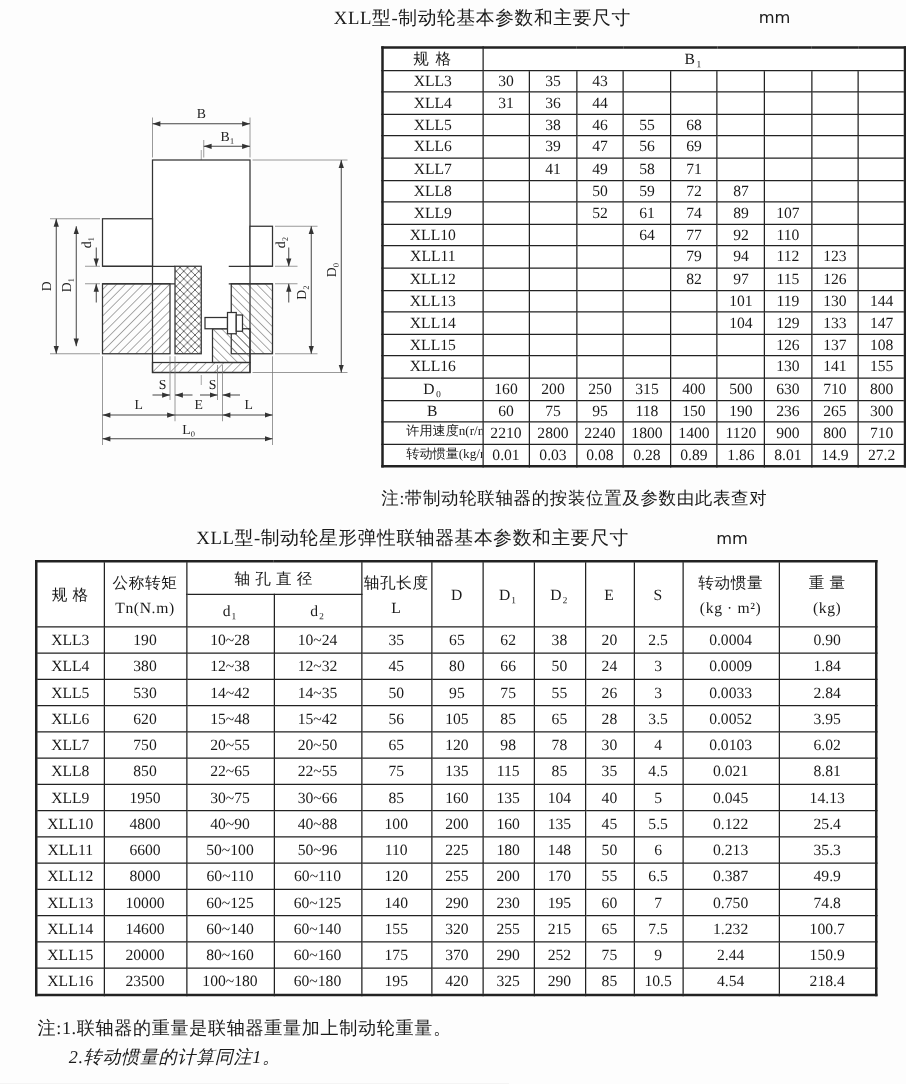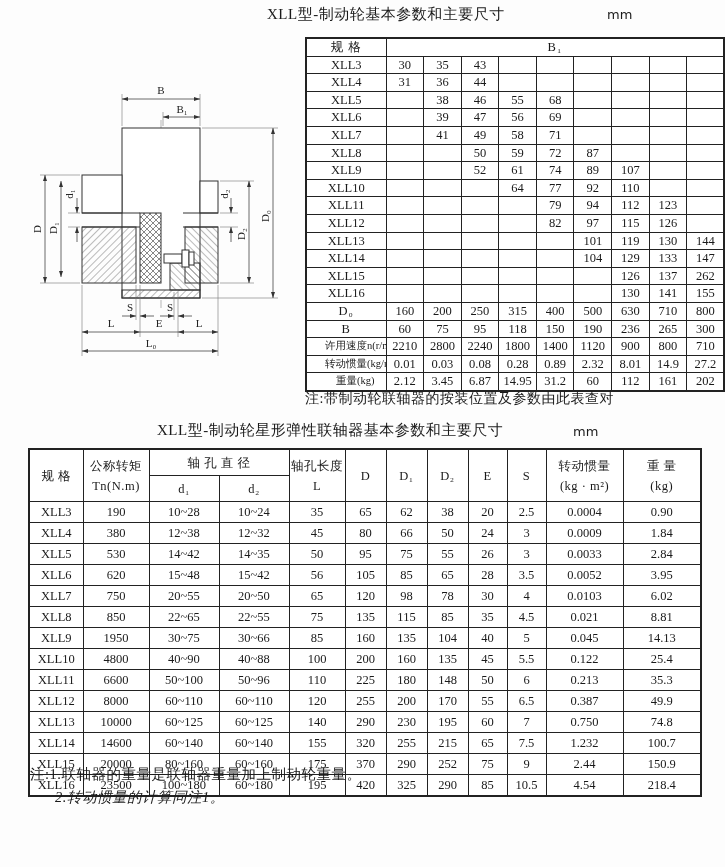--- a/index.html
+++ b/index.html
@@ -301,21 +301,21 @@
         <tr>
           <td class="spec">XLL15</td>
           <td></td>
           <td></td>
           <td></td>
           <td></td>
           <td></td>
           <td></td>
           <td>126</td>
           <td>137</td>
-          <td>262</td>
+          <td>108</td>
         </tr>
         <tr>
           <td class="spec">XLL16</td>
           <td></td>
           <td></td>
           <td></td>
           <td></td>
           <td></td>
           <td></td>
           <td>130</td>
@@ -358,36 +358,24 @@
           <td>800</td>
           <td>710</td>
         </tr>
         <tr>
           <td class="flabel small">转动惯量(kg/m²)</td>
           <td>0.01</td>
           <td>0.03</td>
           <td>0.08</td>
           <td>0.28</td>
           <td>0.89</td>
-          <td>2.32</td>
+          <td>1.86</td>
           <td>8.01</td>
           <td>14.9</td>
           <td>27.2</td>
-        </tr>
-        <tr>
-          <td class="flabel small">重量(kg)</td>
-          <td>2.12</td>
-          <td>3.45</td>
-          <td>6.87</td>
-          <td>14.95</td>
-          <td>31.2</td>
-          <td>60</td>
-          <td>112</td>
-          <td>161</td>
-          <td>202</td>
         </tr>
       </tbody>
   </table>
 
   <div class="abs note1" style="left:305px;top:390px;">注:带制动轮联轴器的按装位置及参数由此表查对</div>
 
   <div class="abs title" style="left:157px;top:421px;">XLL型-制动轮星形弹性联轴器基本参数和主要尺寸</div>
   <div class="abs unit" style="left:573px;top:424px;">mm</div>
 
   <table class="t2 abs" style="left:28px;top:448px;">
@@ -629,18 +617,18 @@
           <td>325</td>
           <td>290</td>
           <td>85</td>
           <td>10.5</td>
           <td>4.54</td>
           <td>218.4</td>
         </tr>
       </tbody>
   </table>
 
-  <div class="abs" style="left:30px;top:763px;">
+  <div class="abs" style="left:30px;top:812px;">
     <div class="fnote">注:1.联轴器的重量是联轴器重量加上制动轮重量。</div>
     <div class="fnote indent">2.转动惯量的计算同注1。</div>
   </div>
 
 </div>
 
 </body></html>

